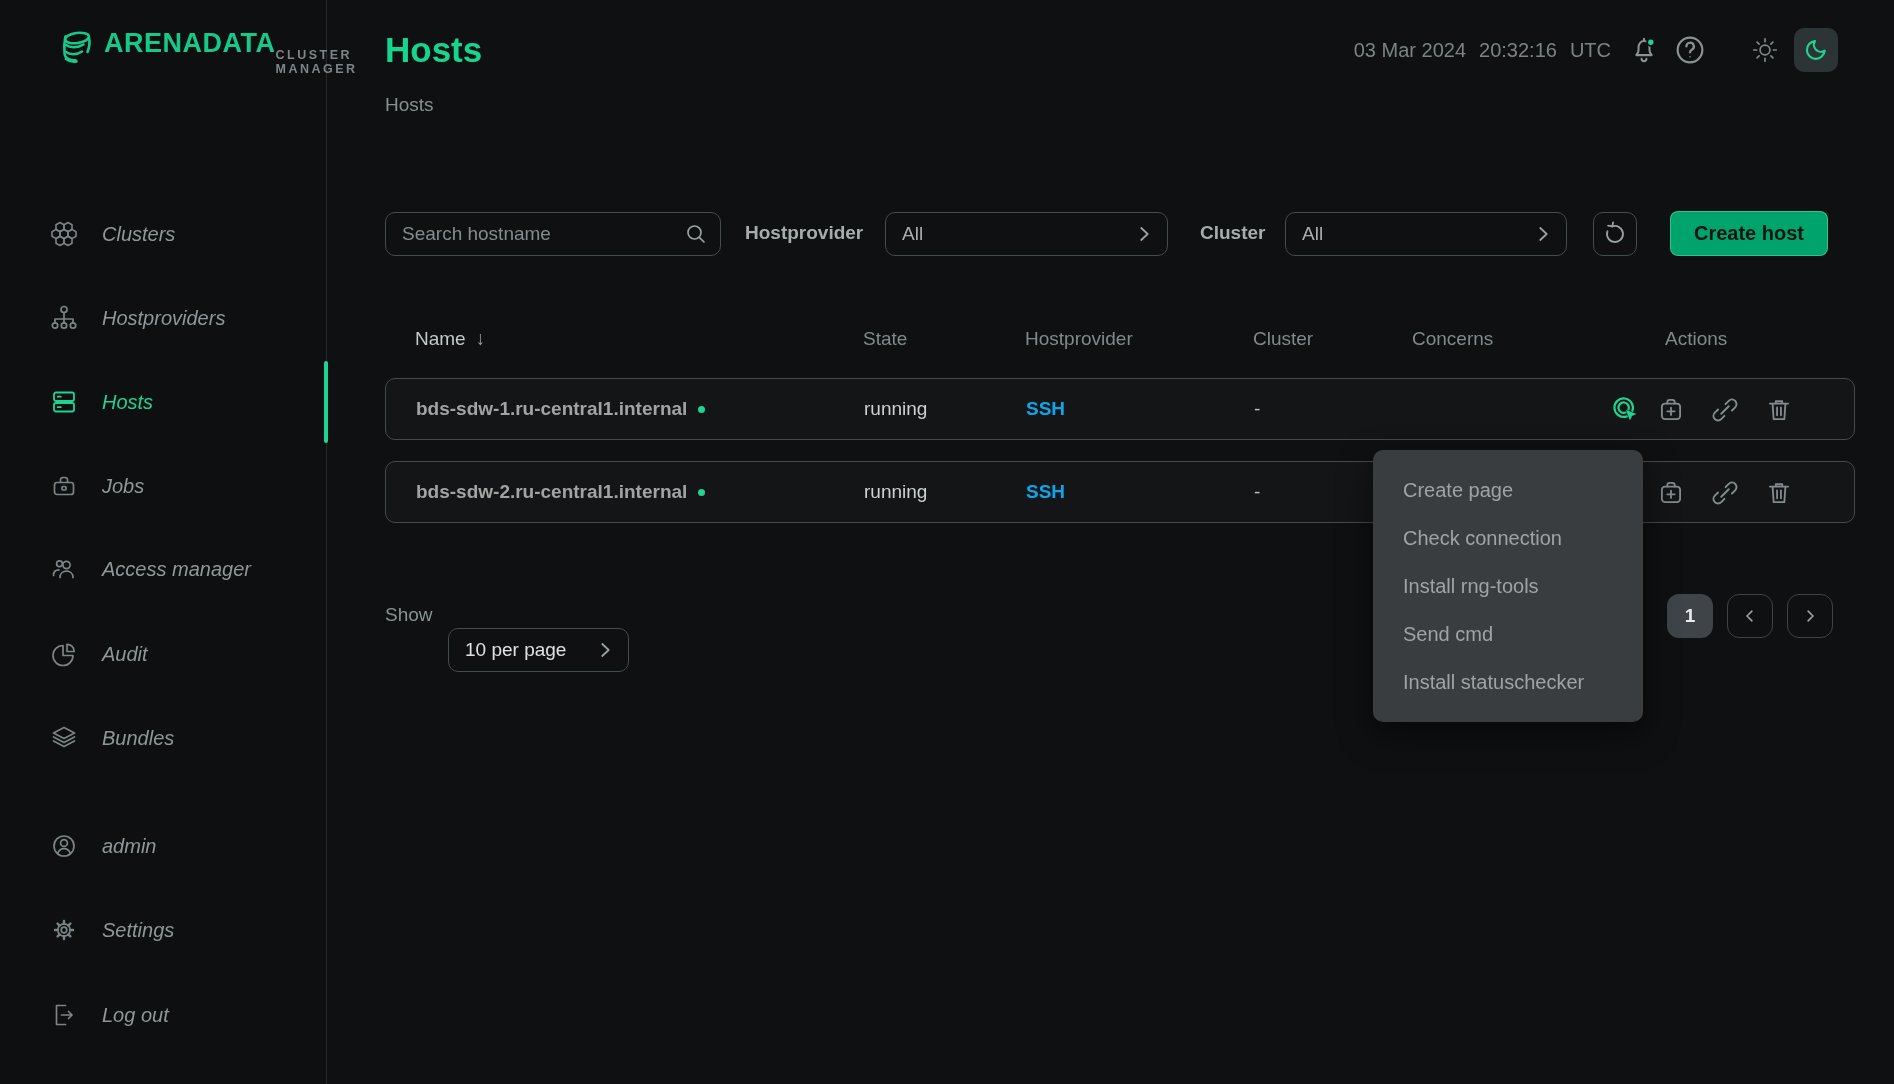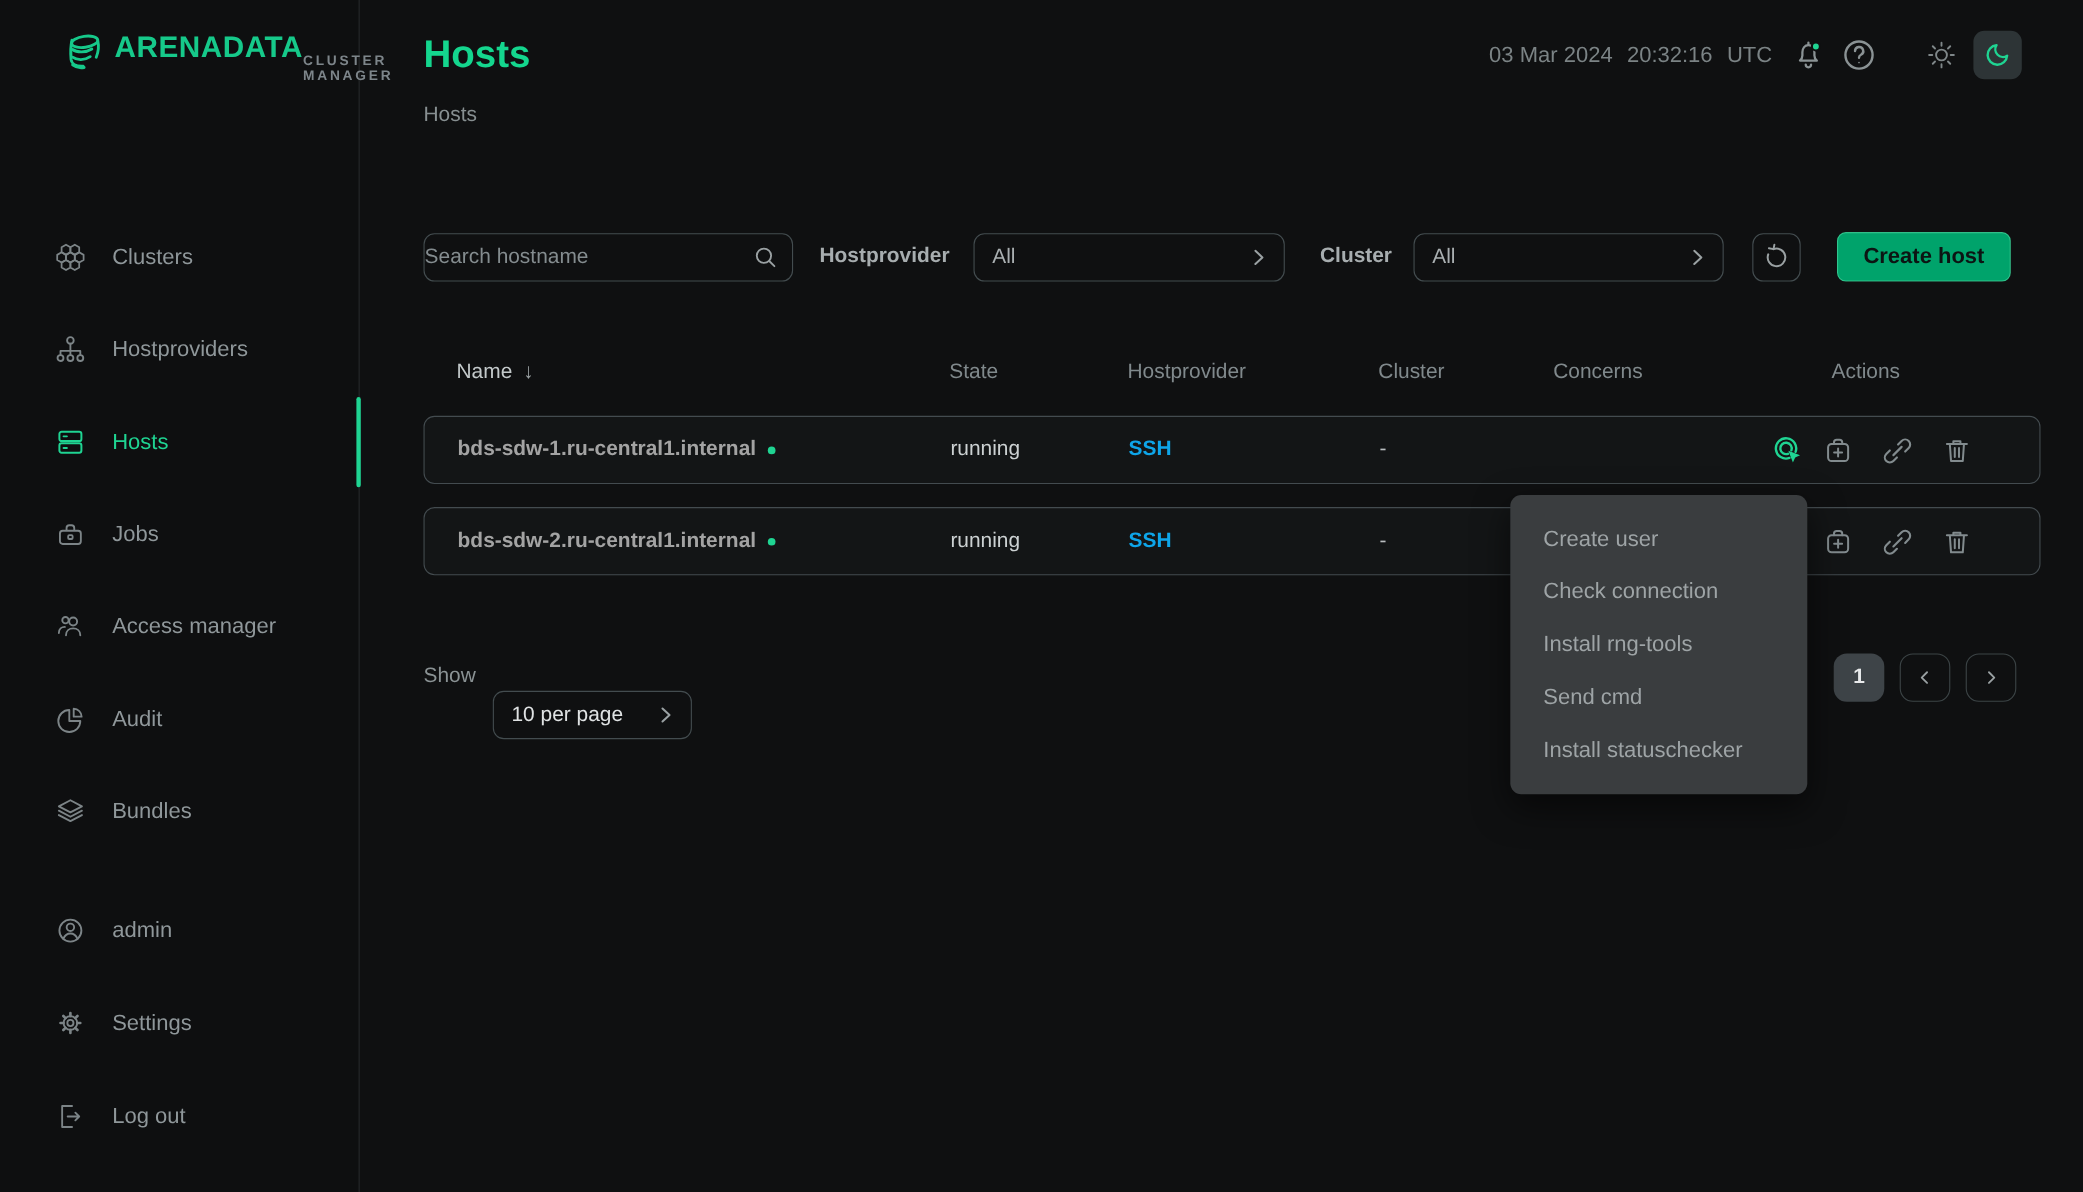--- a/index.html
+++ b/index.html
@@ -6,41 +6,41 @@
   html,body { background:#0a0b0c; }
   body { font-family:"Liberation Sans","DejaVu Sans",sans-serif; }
   .app { position:relative; width:1894px; height:1084px; background:#0f1011; overflow:hidden; color:#dfe2e3; }
 
   
   .sidebar { position:absolute; left:0; top:0; width:327px; height:1084px; background:#0e0f10; border-right:1px solid #27292b; }
   .logo { position:absolute; left:58px; top:28px; display:flex; align-items:flex-start; gap:6px; }
   .logo-text { display:flex; }
   .logo-name { color:#16c98a; font-size:27px; font-weight:700; letter-spacing:.5px; line-height:30px; }
   .logo-sub { color:#7d858a; font-size:12.5px; font-weight:700; letter-spacing:2.5px; margin-top:20px; }
-  .nav-item { position:absolute; left:0; width:327px; height:48px; display:flex; align-items:center; padding-left:50px; gap:24px; cursor:pointer; color:#8f979a; }
+  .nav-item { position:absolute; left:0; width:327px; height:48px; display:flex; align-items:center; padding-left:50px; gap:24px; cursor:pointer; color:#8f979a;font-style:italic; }
   .nav-item .nav-ic { width:28px; height:28px; flex:0 0 28px; color:#7c8487; }
   .nav-item .nav-label { font-size:20px; }
   .nav-item.active { color:#1fd492; }
   .nav-item.active .nav-ic { color:#1fd492; }
   .active-bar { position:absolute; right:-1px; top:-17px; width:4px; height:82px; background:#1fd492; border-radius:2px; }
 
   
   .page-title { position:absolute; left:385px; top:30px; font-size:35px; font-weight:700; color:#14d68e; }
   .breadcrumb { position:absolute; left:385px; top:94px; font-size:19px; color:#878f91; }
   .topbar { position:absolute; right:56px; top:26px; height:48px; display:flex; align-items:center; }
   .clock { display:flex; align-items:flex-end; gap:13px; color:#7b8385; font-size:20px; }
   .icon-btn { background:none; border:none; cursor:pointer; padding:0; display:flex; align-items:center; justify-content:center; color:#8a9294; }
   .bell-btn { margin-left:16px; width:34px; height:36px; }
   .help-btn { margin-left:11px; width:36px; height:36px; }
   .sun-btn { margin-left:42px; width:30px; height:30px; color:#7f8789; }
   .moon-btn { margin-left:14px; width:44px; height:44px; background:#2d3436; border-radius:10px; }
 
   
   .search-wrap { position:absolute; left:385px; top:212px; width:336px; height:44px; }
-  .search-input { width:100%; height:100%; background:transparent; border:1.5px solid #434c4f; border-radius:10px; color:#cfd4d5; font-size:19px; padding:0 44px 0 0; outline:none; font-family:inherit; }
+  .search-input { width:100%; height:100%; background:transparent; border:1.5px solid #434c4f; border-radius:10px; color:#cfd4d5; font-size:19px; padding:0 44px 0 16px; outline:none; font-family:inherit; }
   .search-input::placeholder { color:#848c8f; }
   .search-ic { position:absolute; right:12px; top:9px; width:26px; height:26px; color:#9aa1a3; pointer-events:none; }
   .filter-label { position:absolute; top:222px; font-size:19px; font-weight:700; color:#a7adaf; }
   .select { position:absolute; top:212px; height:44px; border:1.5px solid #434c4f; border-radius:10px; display:flex; align-items:center; justify-content:space-between; padding:0 12px 0 16px; cursor:pointer; }
   .select .sel-value { font-size:19px; color:#a9afb1; }
   .select .chev { width:22px; height:22px; color:#9aa1a3; }
   .refresh-btn { position:absolute; left:1593px; top:212px; width:44px; height:44px; border:1.5px solid #434c4f; border-radius:10px; background:transparent; }
   .create-btn { position:absolute; left:1670px; top:211px; width:158px; height:45px; background:#00a36b; border:1px solid rgba(90,225,170,.55); border-radius:8px; color:#0c1413; font-size:20px; font-weight:700; cursor:pointer; font-family:inherit; }
 
   
@@ -404,21 +404,21 @@
       <span>
         <svg viewBox="0 0 28 28" fill="none" stroke="currentColor" stroke-width="1.7" stroke-linecap="round" stroke-linejoin="round">
           <path d="M5.5 8 H22.5 M11 8 V5.8 h6 V8 M8 8 l1 14.5 h10 L20 8"></path>
           <path d="M12.2 11.5 V19 M15.8 11.5 V19"></path>
         </svg>
       </span>
     </button>
   </div>
 
   <div class="ctx-menu">
-    <div class="ctx-item">Create user</div>
+    <div class="ctx-item">Create page</div>
     <div class="ctx-item">Check connection</div>
     <div class="ctx-item">Install rng-tools</div>
     <div class="ctx-item">Send cmd</div>
     <div class="ctx-item">Install statuschecker</div>
   </div>
 
   <span class="show-label">Show</span>
   <div class="select perpage" style="top:628px">
     <span class="sel-value">10 per page</span>
     <span class="chev">

